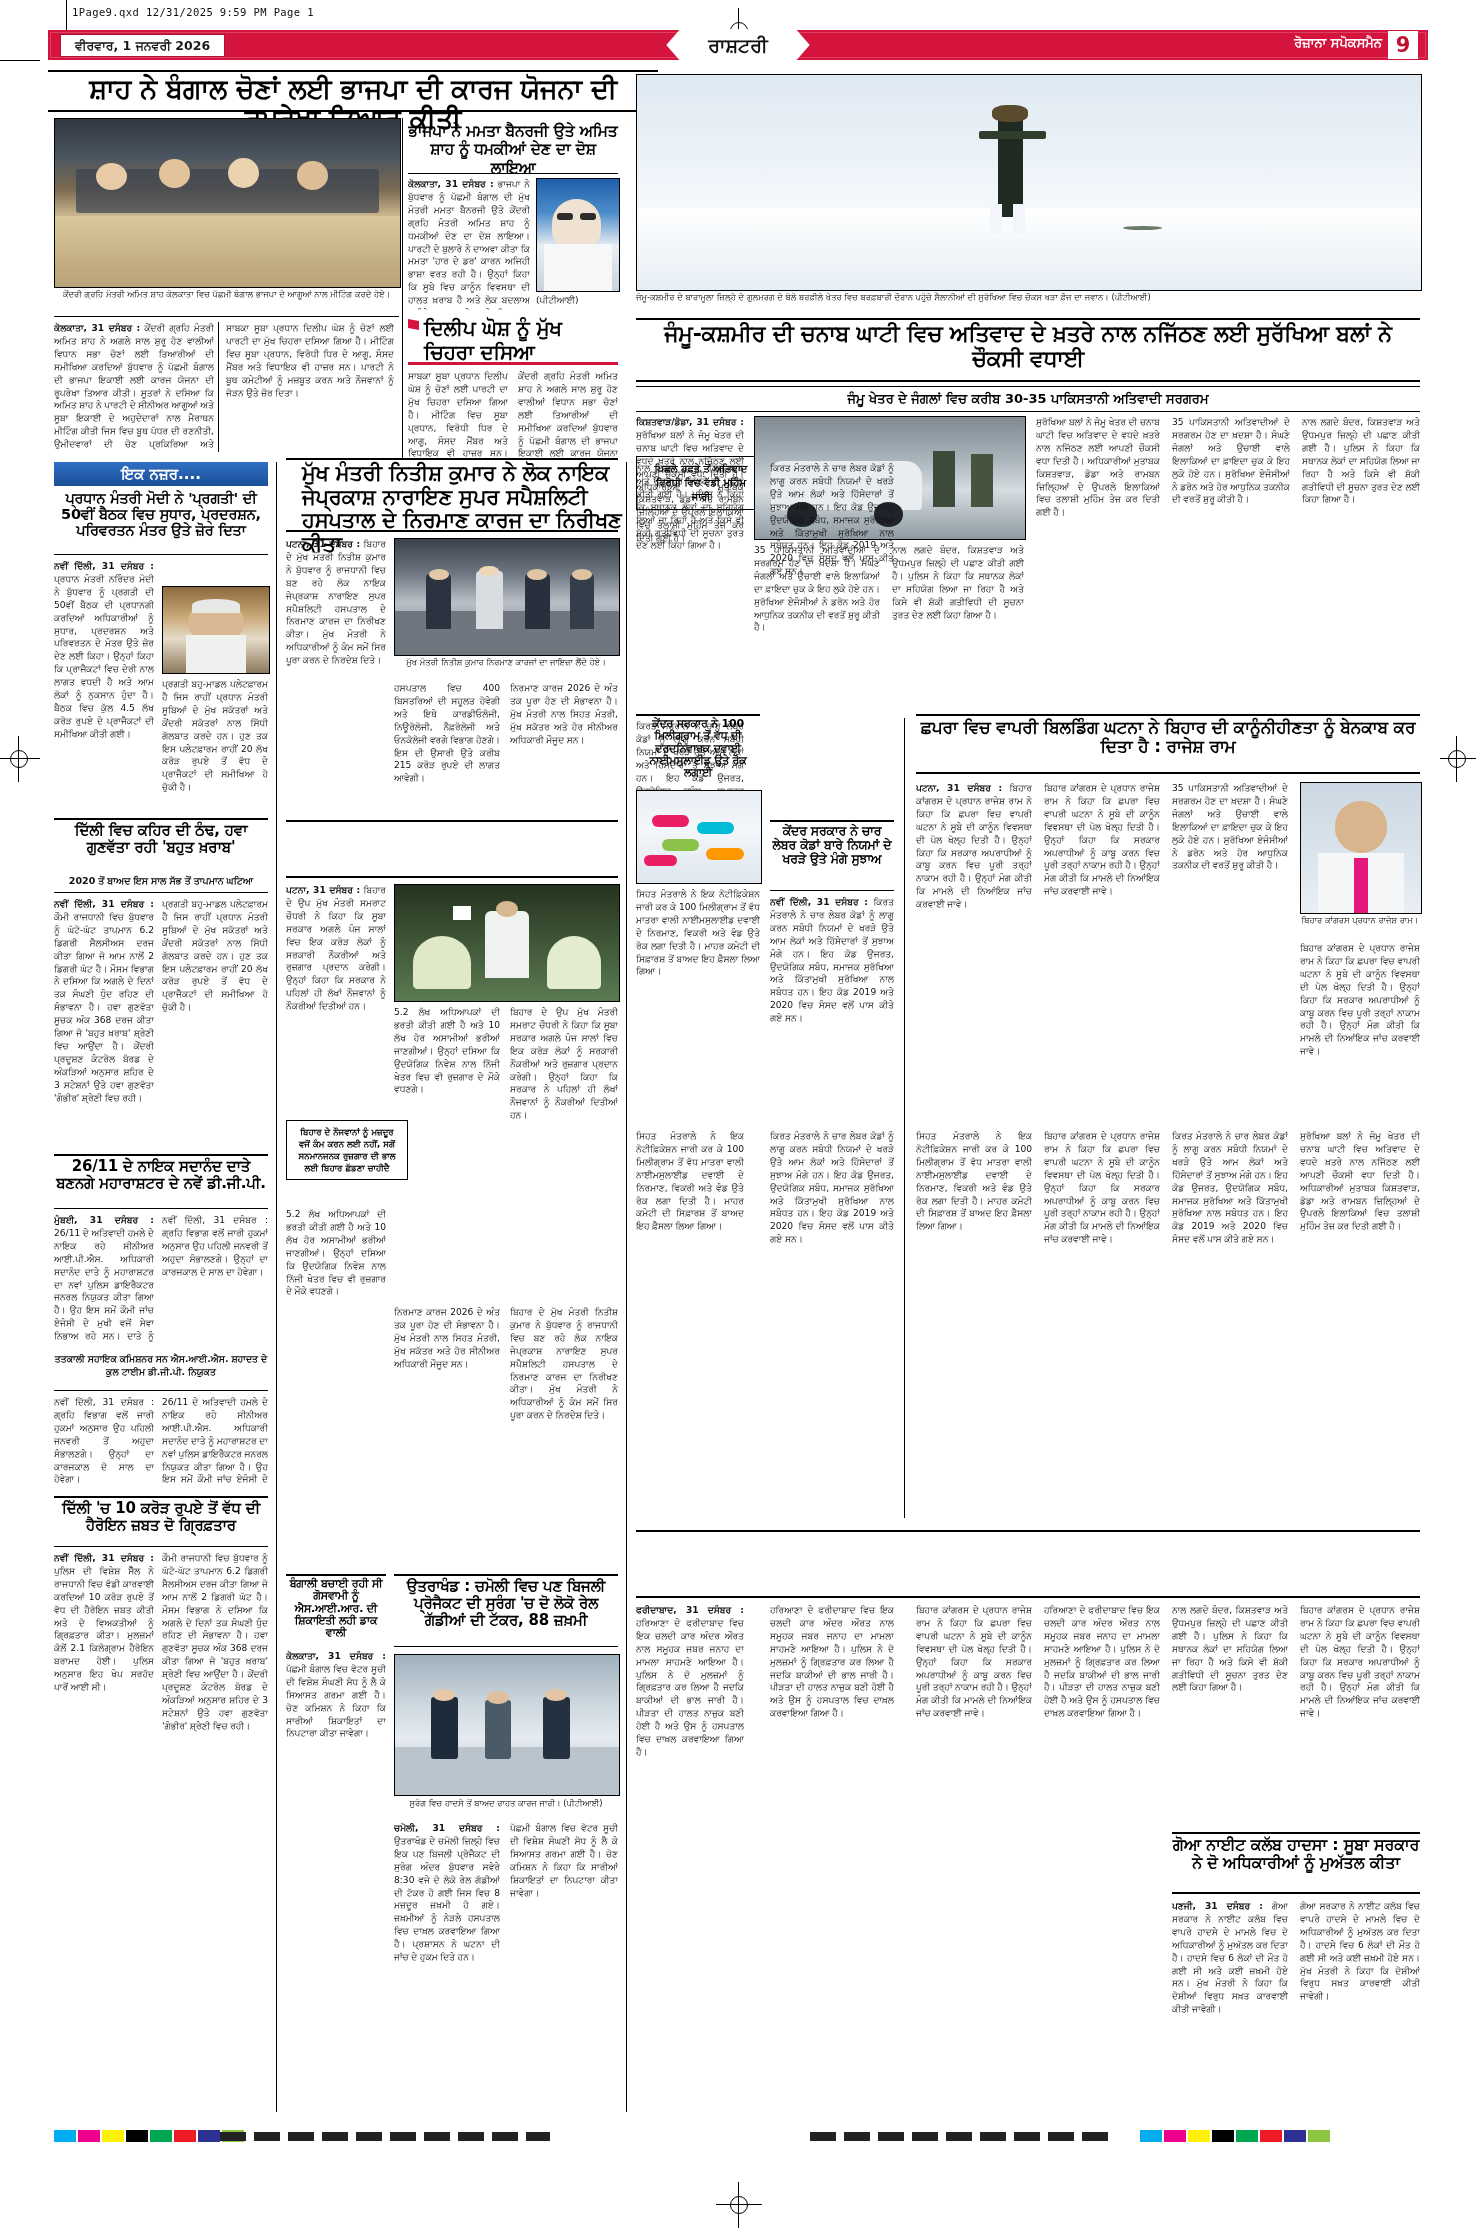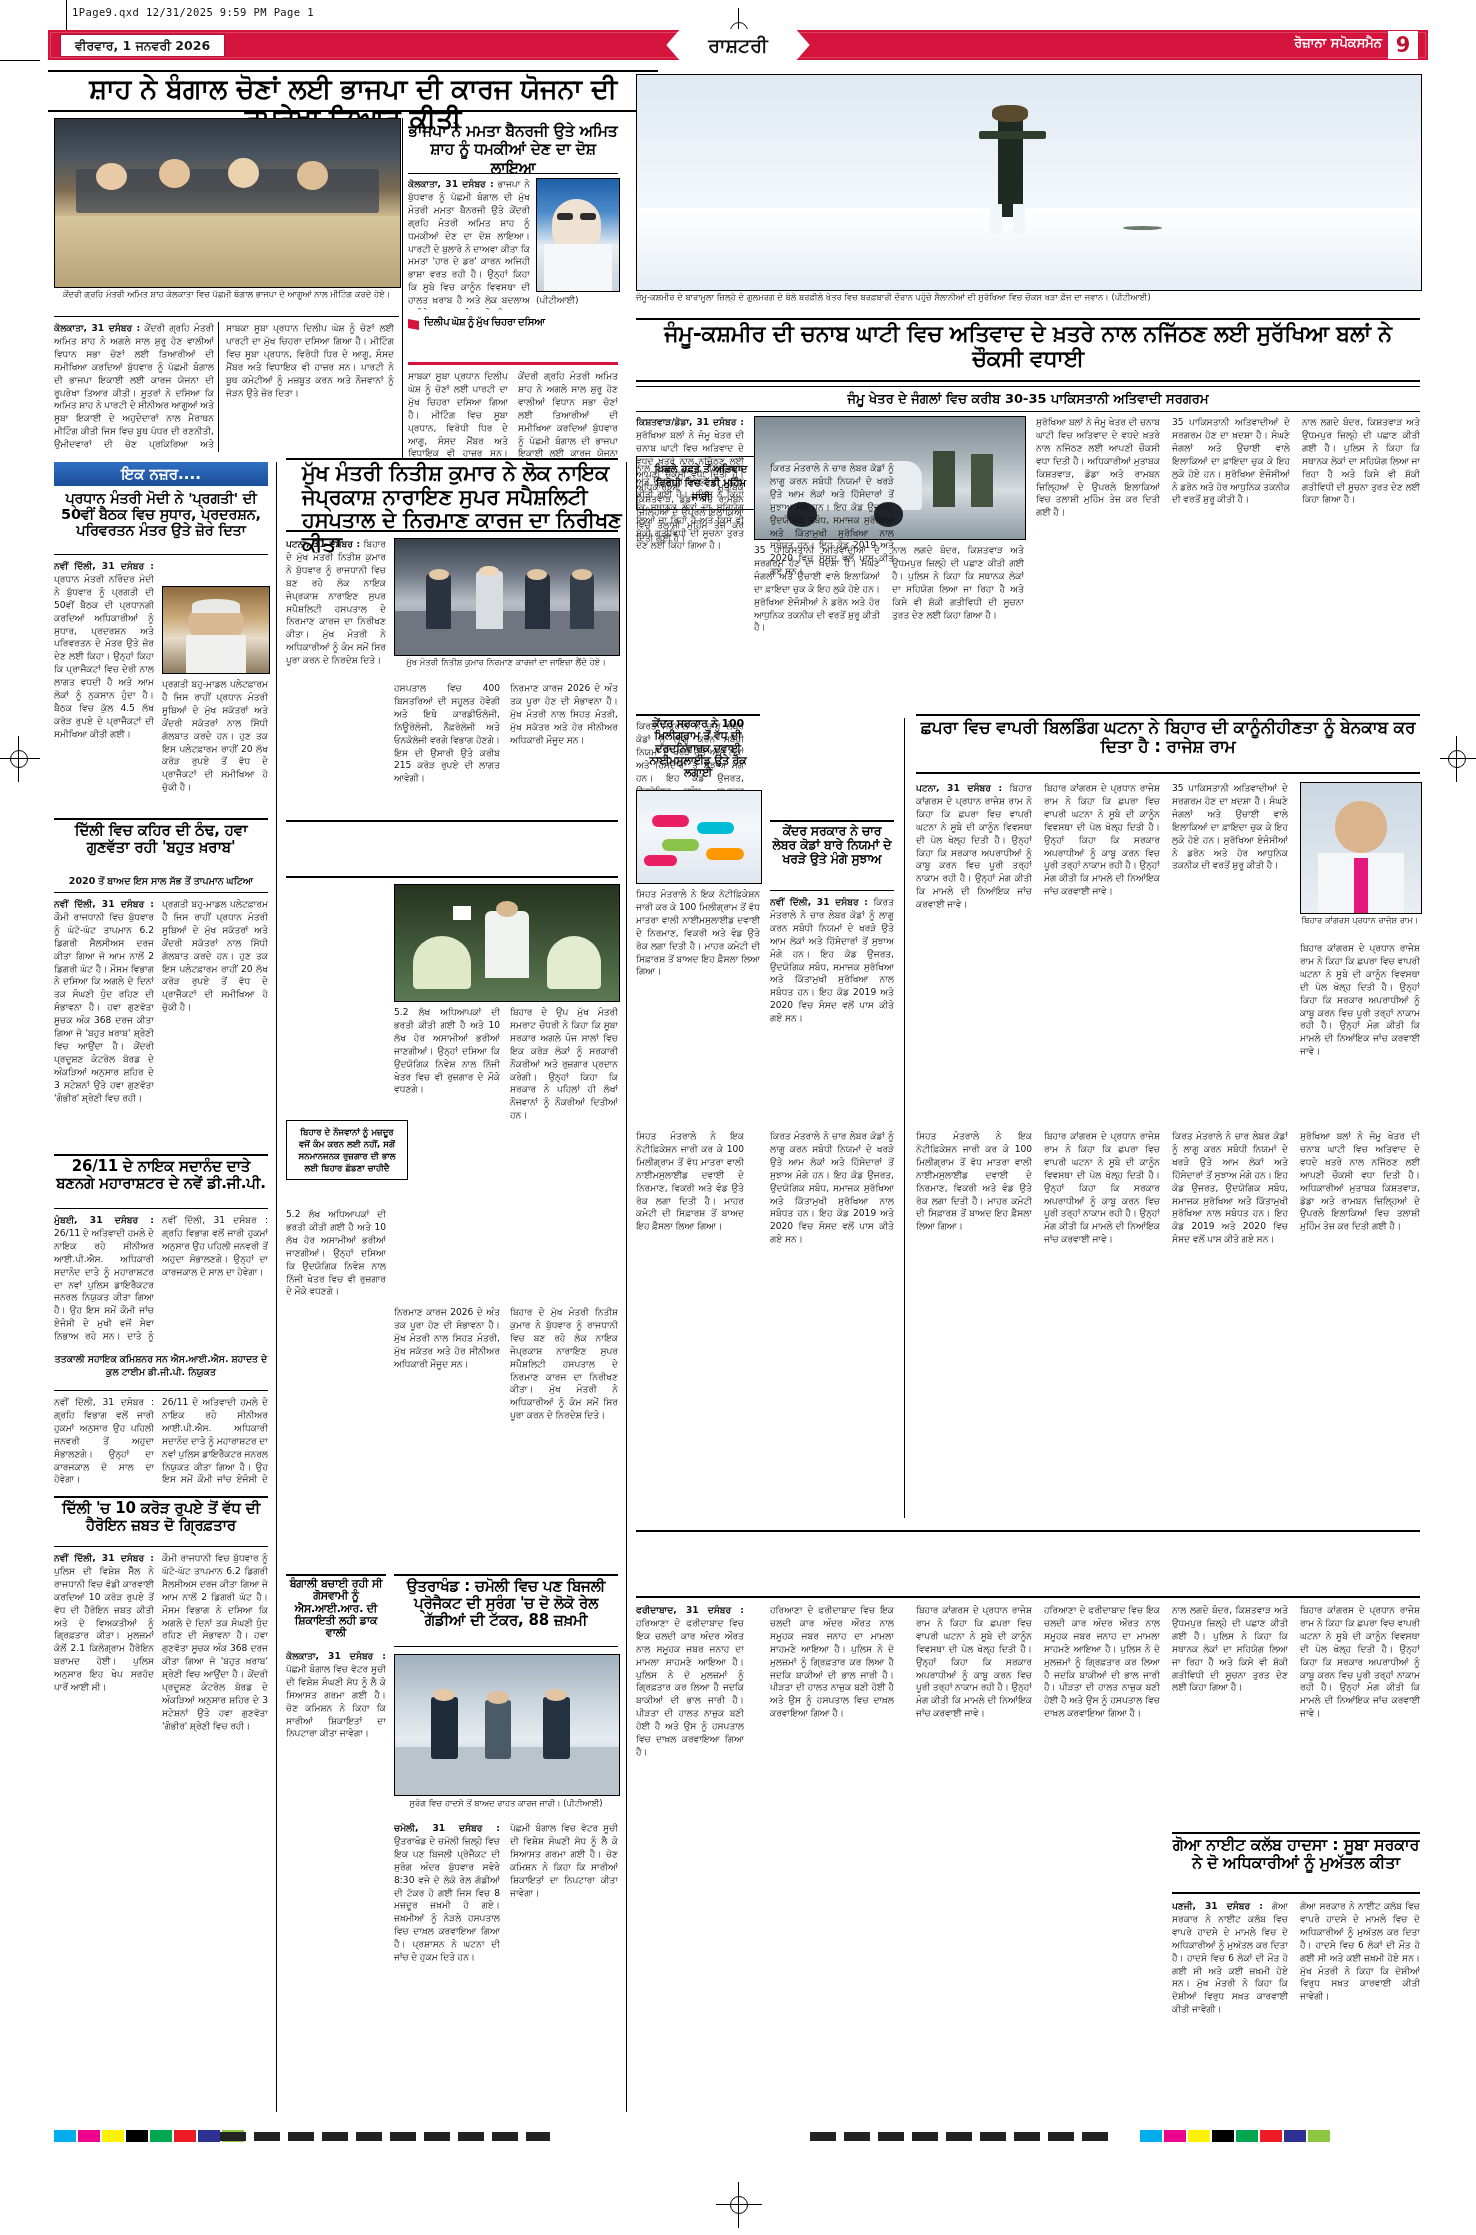--- a/index.html
+++ b/index.html
@@ -117,21 +117,21 @@
 
     <div class="col" style="position:absolute;left:14px;top:292px;width:160px;height:130px;overflow:hidden;">
       <b>ਕੋਲਕਾਤਾ, 31 ਦਸੰਬਰ :</b>
       <span>ਕੇਂਦਰੀ ਗ੍ਰਹਿ ਮੰਤਰੀ ਅਮਿਤ ਸ਼ਾਹ ਨੇ ਅਗਲੇ ਸਾਲ ਸ਼ੁਰੂ ਹੋਣ ਵਾਲੀਆਂ ਵਿਧਾਨ ਸਭਾ ਚੋਣਾਂ ਲਈ ਤਿਆਰੀਆਂ ਦੀ ਸਮੀਖਿਆ ਕਰਦਿਆਂ ਬੁੱਧਵਾਰ ਨੂੰ ਪੱਛਮੀ ਬੰਗਾਲ ਦੀ ਭਾਜਪਾ ਇਕਾਈ ਲਈ ਕਾਰਜ ਯੋਜਨਾ ਦੀ ਰੂਪਰੇਖਾ ਤਿਆਰ ਕੀਤੀ। ਸੂਤਰਾਂ ਨੇ ਦਸਿਆ ਕਿ ਅਮਿਤ ਸ਼ਾਹ ਨੇ ਪਾਰਟੀ ਦੇ ਸੀਨੀਅਰ ਆਗੂਆਂ ਅਤੇ ਸੂਬਾ ਇਕਾਈ ਦੇ ਅਹੁਦੇਦਾਰਾਂ ਨਾਲ ਮੈਰਾਥਨ ਮੀਟਿੰਗ ਕੀਤੀ ਜਿਸ ਵਿਚ ਬੂਥ ਪੱਧਰ ਦੀ ਰਣਨੀਤੀ, ਉਮੀਦਵਾਰਾਂ ਦੀ ਚੋਣ ਪ੍ਰਕਿਰਿਆ ਅਤੇ ਸੰਗਠਨਾਤਮਕ ਮਜ਼ਬੂਤੀ ਉਤੇ ਵਿਸਥਾਰ ਨਾਲ ਚਰਚਾ ਕੀਤੀ ਗਈ। ਉਨ੍ਹਾਂ ਨੇ ਪਾਰਟੀ ਵਰਕਰਾਂ ਨੂੰ ਹਰ ਬੂਥ ਤਕ ਪਹੁੰਚਣ ਅਤੇ ਲੋਕਾਂ ਦੀਆਂ ਸਮੱਸਿਆਵਾਂ ਸੁਣਨ ਦਾ ਸੱਦਾ ਦਿਤਾ।</span>
     </div>
     <div class="col" style="position:absolute;left:186px;top:292px;width:168px;height:130px;overflow:hidden;">ਸਾਬਕਾ ਸੂਬਾ ਪ੍ਰਧਾਨ ਦਿਲੀਪ ਘੋਸ਼ ਨੂੰ ਚੋਣਾਂ ਲਈ ਪਾਰਟੀ ਦਾ ਮੁੱਖ ਚਿਹਰਾ ਦਸਿਆ ਗਿਆ ਹੈ। ਮੀਟਿੰਗ ਵਿਚ ਸੂਬਾ ਪ੍ਰਧਾਨ, ਵਿਰੋਧੀ ਧਿਰ ਦੇ ਆਗੂ, ਸੰਸਦ ਮੈਂਬਰ ਅਤੇ ਵਿਧਾਇਕ ਵੀ ਹਾਜ਼ਰ ਸਨ। ਪਾਰਟੀ ਨੇ ਬੂਥ ਕਮੇਟੀਆਂ ਨੂੰ ਮਜ਼ਬੂਤ ਕਰਨ ਅਤੇ ਨੌਜਵਾਨਾਂ ਨੂੰ ਜੋੜਨ ਉਤੇ ਜ਼ੋਰ ਦਿਤਾ।</div>
     <div class="colrule" style="left:178px;top:292px;height:130px;"></div>
 
     <div class="kicker" style="position:absolute;left:368px;top:286px;width:210px;">
       <span class="kick-dot"></span>
-      <span class="hl" style="font-size:10px;line-height:1.2;font-family:Liberation Serif, serif;">ਦਿਲੀਪ ਘੋਸ਼ ਨੂੰ ਮੁੱਖ ਚਿਹਰਾ ਦਸਿਆ</span>
+      <span class="hl" style="font-size:20px;line-height:1.2;">ਦਿਲੀਪ ਘੋਸ਼ ਨੂੰ ਮੁੱਖ ਚਿਹਰਾ ਦਸਿਆ</span>
     </div>
     <div class="rule-red" style="position:absolute;left:368px;top:332px;width:210px;height:3px;"></div>
 
     <div class="col" style="position:absolute;left:368px;top:292px;width:0px;height:0px;overflow:hidden;"></div>
     <div class="col" style="position:absolute;left:368px;top:340px;width:100px;height:90px;overflow:hidden;">ਸਾਬਕਾ ਸੂਬਾ ਪ੍ਰਧਾਨ ਦਿਲੀਪ ਘੋਸ਼ ਨੂੰ ਚੋਣਾਂ ਲਈ ਪਾਰਟੀ ਦਾ ਮੁੱਖ ਚਿਹਰਾ ਦਸਿਆ ਗਿਆ ਹੈ। ਮੀਟਿੰਗ ਵਿਚ ਸੂਬਾ ਪ੍ਰਧਾਨ, ਵਿਰੋਧੀ ਧਿਰ ਦੇ ਆਗੂ, ਸੰਸਦ ਮੈਂਬਰ ਅਤੇ ਵਿਧਾਇਕ ਵੀ ਹਾਜ਼ਰ ਸਨ। ਪਾਰਟੀ ਨੇ ਬੂਥ ਕਮੇਟੀਆਂ ਨੂੰ ਮਜ਼ਬੂਤ ਕਰਨ ਅਤੇ ਨੌਜਵਾਨਾਂ ਨੂੰ ਜੋੜਨ ਉਤੇ ਜ਼ੋਰ ਦਿਤਾ।</div>
     <div class="col" style="position:absolute;left:478px;top:340px;width:100px;height:90px;overflow:hidden;">ਕੇਂਦਰੀ ਗ੍ਰਹਿ ਮੰਤਰੀ ਅਮਿਤ ਸ਼ਾਹ ਨੇ ਅਗਲੇ ਸਾਲ ਸ਼ੁਰੂ ਹੋਣ ਵਾਲੀਆਂ ਵਿਧਾਨ ਸਭਾ ਚੋਣਾਂ ਲਈ ਤਿਆਰੀਆਂ ਦੀ ਸਮੀਖਿਆ ਕਰਦਿਆਂ ਬੁੱਧਵਾਰ ਨੂੰ ਪੱਛਮੀ ਬੰਗਾਲ ਦੀ ਭਾਜਪਾ ਇਕਾਈ ਲਈ ਕਾਰਜ ਯੋਜਨਾ ਦੀ ਰੂਪਰੇਖਾ ਤਿਆਰ ਕੀਤੀ। ਸੂਤਰਾਂ ਨੇ ਦਸਿਆ ਕਿ ਅਮਿਤ ਸ਼ਾਹ ਨੇ ਪਾਰਟੀ ਦੇ ਸੀਨੀਅਰ ਆਗੂਆਂ ਅਤੇ ਸੂਬਾ ਇਕਾਈ ਦੇ ਅਹੁਦੇਦਾਰਾਂ ਨਾਲ ਮੈਰਾਥਨ ਮੀਟਿੰਗ ਕੀਤੀ ਜਿਸ ਵਿਚ ਬੂਥ ਪੱਧਰ ਦੀ ਰਣਨੀਤੀ, ਉਮੀਦਵਾਰਾਂ ਦੀ ਚੋਣ ਪ੍ਰਕਿਰਿਆ ਅਤੇ ਸੰਗਠਨਾਤਮਕ ਮਜ਼ਬੂਤੀ ਉਤੇ ਵਿਸਥਾਰ ਨਾਲ ਚਰਚਾ ਕੀਤੀ ਗਈ। ਉਨ੍ਹਾਂ ਨੇ ਪਾਰਟੀ ਵਰਕਰਾਂ ਨੂੰ ਹਰ ਬੂਥ ਤਕ ਪਹੁੰਚਣ ਅਤੇ ਲੋਕਾਂ ਦੀਆਂ ਸਮੱਸਿਆਵਾਂ ਸੁਣਨ ਦਾ ਸੱਦਾ ਦਿਤਾ।</div>
 
     <div class="colrule" style="left:362px;top:88px;height:340px;"></div>
     <div class="hl sub-hl" style="position:absolute;left:368px;top:92px;width:210px;">ਭਾਜਪਾ ਨੇ ਮਮਤਾ ਬੈਨਰਜੀ ਉਤੇ ਅਮਿਤ ਸ਼ਾਹ ਨੂੰ ਧਮਕੀਆਂ ਦੇਣ ਦਾ ਦੋਸ਼ ਲਾਇਆ</div>
     <div class="rule-thin" style="position:absolute;left:368px;top:143px;width:210px;"></div>
@@ -249,20 +249,24 @@
       <div style="position:absolute;left:78%;top:30%;width:11%;height:48%;background:#343d4a;border-radius:4px 4px 0 0;"></div>
       <div style="position:absolute;left:79%;top:26%;width:9%;height:9%;background:#ddc39f;border-radius:50%;"></div>
     </div>
     <div class="cap" style="position:absolute;left:354px;top:627px;width:224px;">ਮੁੱਖ ਮੰਤਰੀ ਨਿਤੀਸ਼ ਕੁਮਾਰ ਨਿਰਮਾਣ ਕਾਰਜਾਂ ਦਾ ਜਾਇਜ਼ਾ ਲੈਂਦੇ ਹੋਏ।</div>
     <div class="col" style="position:absolute;left:354px;top:652px;width:106px;height:116px;overflow:hidden;">ਹਸਪਤਾਲ ਵਿਚ 400 ਬਿਸਤਰਿਆਂ ਦੀ ਸਹੂਲਤ ਹੋਵੇਗੀ ਅਤੇ ਇਥੇ ਕਾਰਡੀਓਲੋਜੀ, ਨਿਊਰੋਲੋਜੀ, ਨੈਫ਼ਰੋਲੋਜੀ ਅਤੇ ਓਨਕੋਲੋਜੀ ਵਰਗੇ ਵਿਭਾਗ ਹੋਣਗੇ। ਇਸ ਦੀ ਉਸਾਰੀ ਉਤੇ ਕਰੀਬ 215 ਕਰੋੜ ਰੁਪਏ ਦੀ ਲਾਗਤ ਆਵੇਗੀ।</div>
     <div class="col" style="position:absolute;left:470px;top:652px;width:108px;height:116px;overflow:hidden;">ਨਿਰਮਾਣ ਕਾਰਜ 2026 ਦੇ ਅੰਤ ਤਕ ਪੂਰਾ ਹੋਣ ਦੀ ਸੰਭਾਵਨਾ ਹੈ। ਮੁੱਖ ਮੰਤਰੀ ਨਾਲ ਸਿਹਤ ਮੰਤਰੀ, ਮੁੱਖ ਸਕੱਤਰ ਅਤੇ ਹੋਰ ਸੀਨੀਅਰ ਅਧਿਕਾਰੀ ਮੌਜੂਦ ਸਨ।</div>
 
     <div class="rule" style="position:absolute;left:246px;top:790px;width:332px;"></div>
     <div class="rule" style="position:absolute;left:246px;top:846px;width:332px;"></div>
 
+    <div class="col" style="position:absolute;left:246px;top:854px;width:100px;height:230px;overflow:hidden;">
+      <b>ਪਟਨਾ, 31 ਦਸੰਬਰ :</b>
+      <span>ਬਿਹਾਰ ਦੇ ਉਪ ਮੁੱਖ ਮੰਤਰੀ ਸਮਰਾਟ ਚੌਧਰੀ ਨੇ ਕਿਹਾ ਕਿ ਸੂਬਾ ਸਰਕਾਰ ਅਗਲੇ ਪੰਜ ਸਾਲਾਂ ਵਿਚ ਇਕ ਕਰੋੜ ਲੋਕਾਂ ਨੂੰ ਸਰਕਾਰੀ ਨੌਕਰੀਆਂ ਅਤੇ ਰੁਜ਼ਗਾਰ ਪ੍ਰਦਾਨ ਕਰੇਗੀ। ਉਨ੍ਹਾਂ ਕਿਹਾ ਕਿ ਸਰਕਾਰ ਨੇ ਪਹਿਲਾਂ ਹੀ ਲੱਖਾਂ ਨੌਜਵਾਨਾਂ ਨੂੰ ਨੌਕਰੀਆਂ ਦਿਤੀਆਂ ਹਨ।</span>
+    </div>
     <div class="photo ph-speaker boxed" style="position:absolute;left:354px;top:854px;width:224px;height:116px;">
       <div style="position:absolute;left:0;top:0;width:100%;height:100%;background:linear-gradient(#24331f,#5b7a52);"></div>
       <div style="position:absolute;left:40%;top:22%;width:20%;height:58%;background:#f0f2f0;border-radius:6px 6px 0 0;"></div>
       <div style="position:absolute;left:45%;top:14%;width:10%;height:14%;background:#d8b890;border-radius:50%;"></div>
       <div style="position:absolute;left:8%;top:44%;width:26%;height:46%;background:#dfe8c7;border-radius:50% 50% 8% 8%;"></div>
       <div style="position:absolute;left:68%;top:44%;width:24%;height:46%;background:#e4ecd0;border-radius:50% 50% 8% 8%;"></div>
       <div style="position:absolute;left:26%;top:18%;width:8%;height:12%;background:#fff;font-size:7px;"></div>
     </div>
     <div class="boxnote" style="position:absolute;left:246px;top:1090px;width:100px;font-size:8.6px;">ਬਿਹਾਰ ਦੇ ਨੌਜਵਾਨਾਂ ਨੂੰ ਮਜ਼ਦੂਰ ਵਜੋਂ ਕੰਮ ਕਰਨ ਲਈ ਨਹੀਂ, ਸਗੋਂ ਸਨਮਾਨਜਨਕ ਰੁਜ਼ਗਾਰ ਦੀ ਭਾਲ ਲਈ ਬਿਹਾਰ ਛੱਡਣਾ ਚਾਹੀਦੈ</div>
     <div class="col" style="position:absolute;left:354px;top:976px;width:106px;height:290px;overflow:hidden;">5.2 ਲੱਖ ਅਧਿਆਪਕਾਂ ਦੀ ਭਰਤੀ ਕੀਤੀ ਗਈ ਹੈ ਅਤੇ 10 ਲੱਖ ਹੋਰ ਅਸਾਮੀਆਂ ਭਰੀਆਂ ਜਾਣਗੀਆਂ। ਉਨ੍ਹਾਂ ਦਸਿਆ ਕਿ ਉਦਯੋਗਿਕ ਨਿਵੇਸ਼ ਨਾਲ ਨਿੱਜੀ ਖੇਤਰ ਵਿਚ ਵੀ ਰੁਜ਼ਗਾਰ ਦੇ ਮੌਕੇ ਵਧਣਗੇ।</div>

